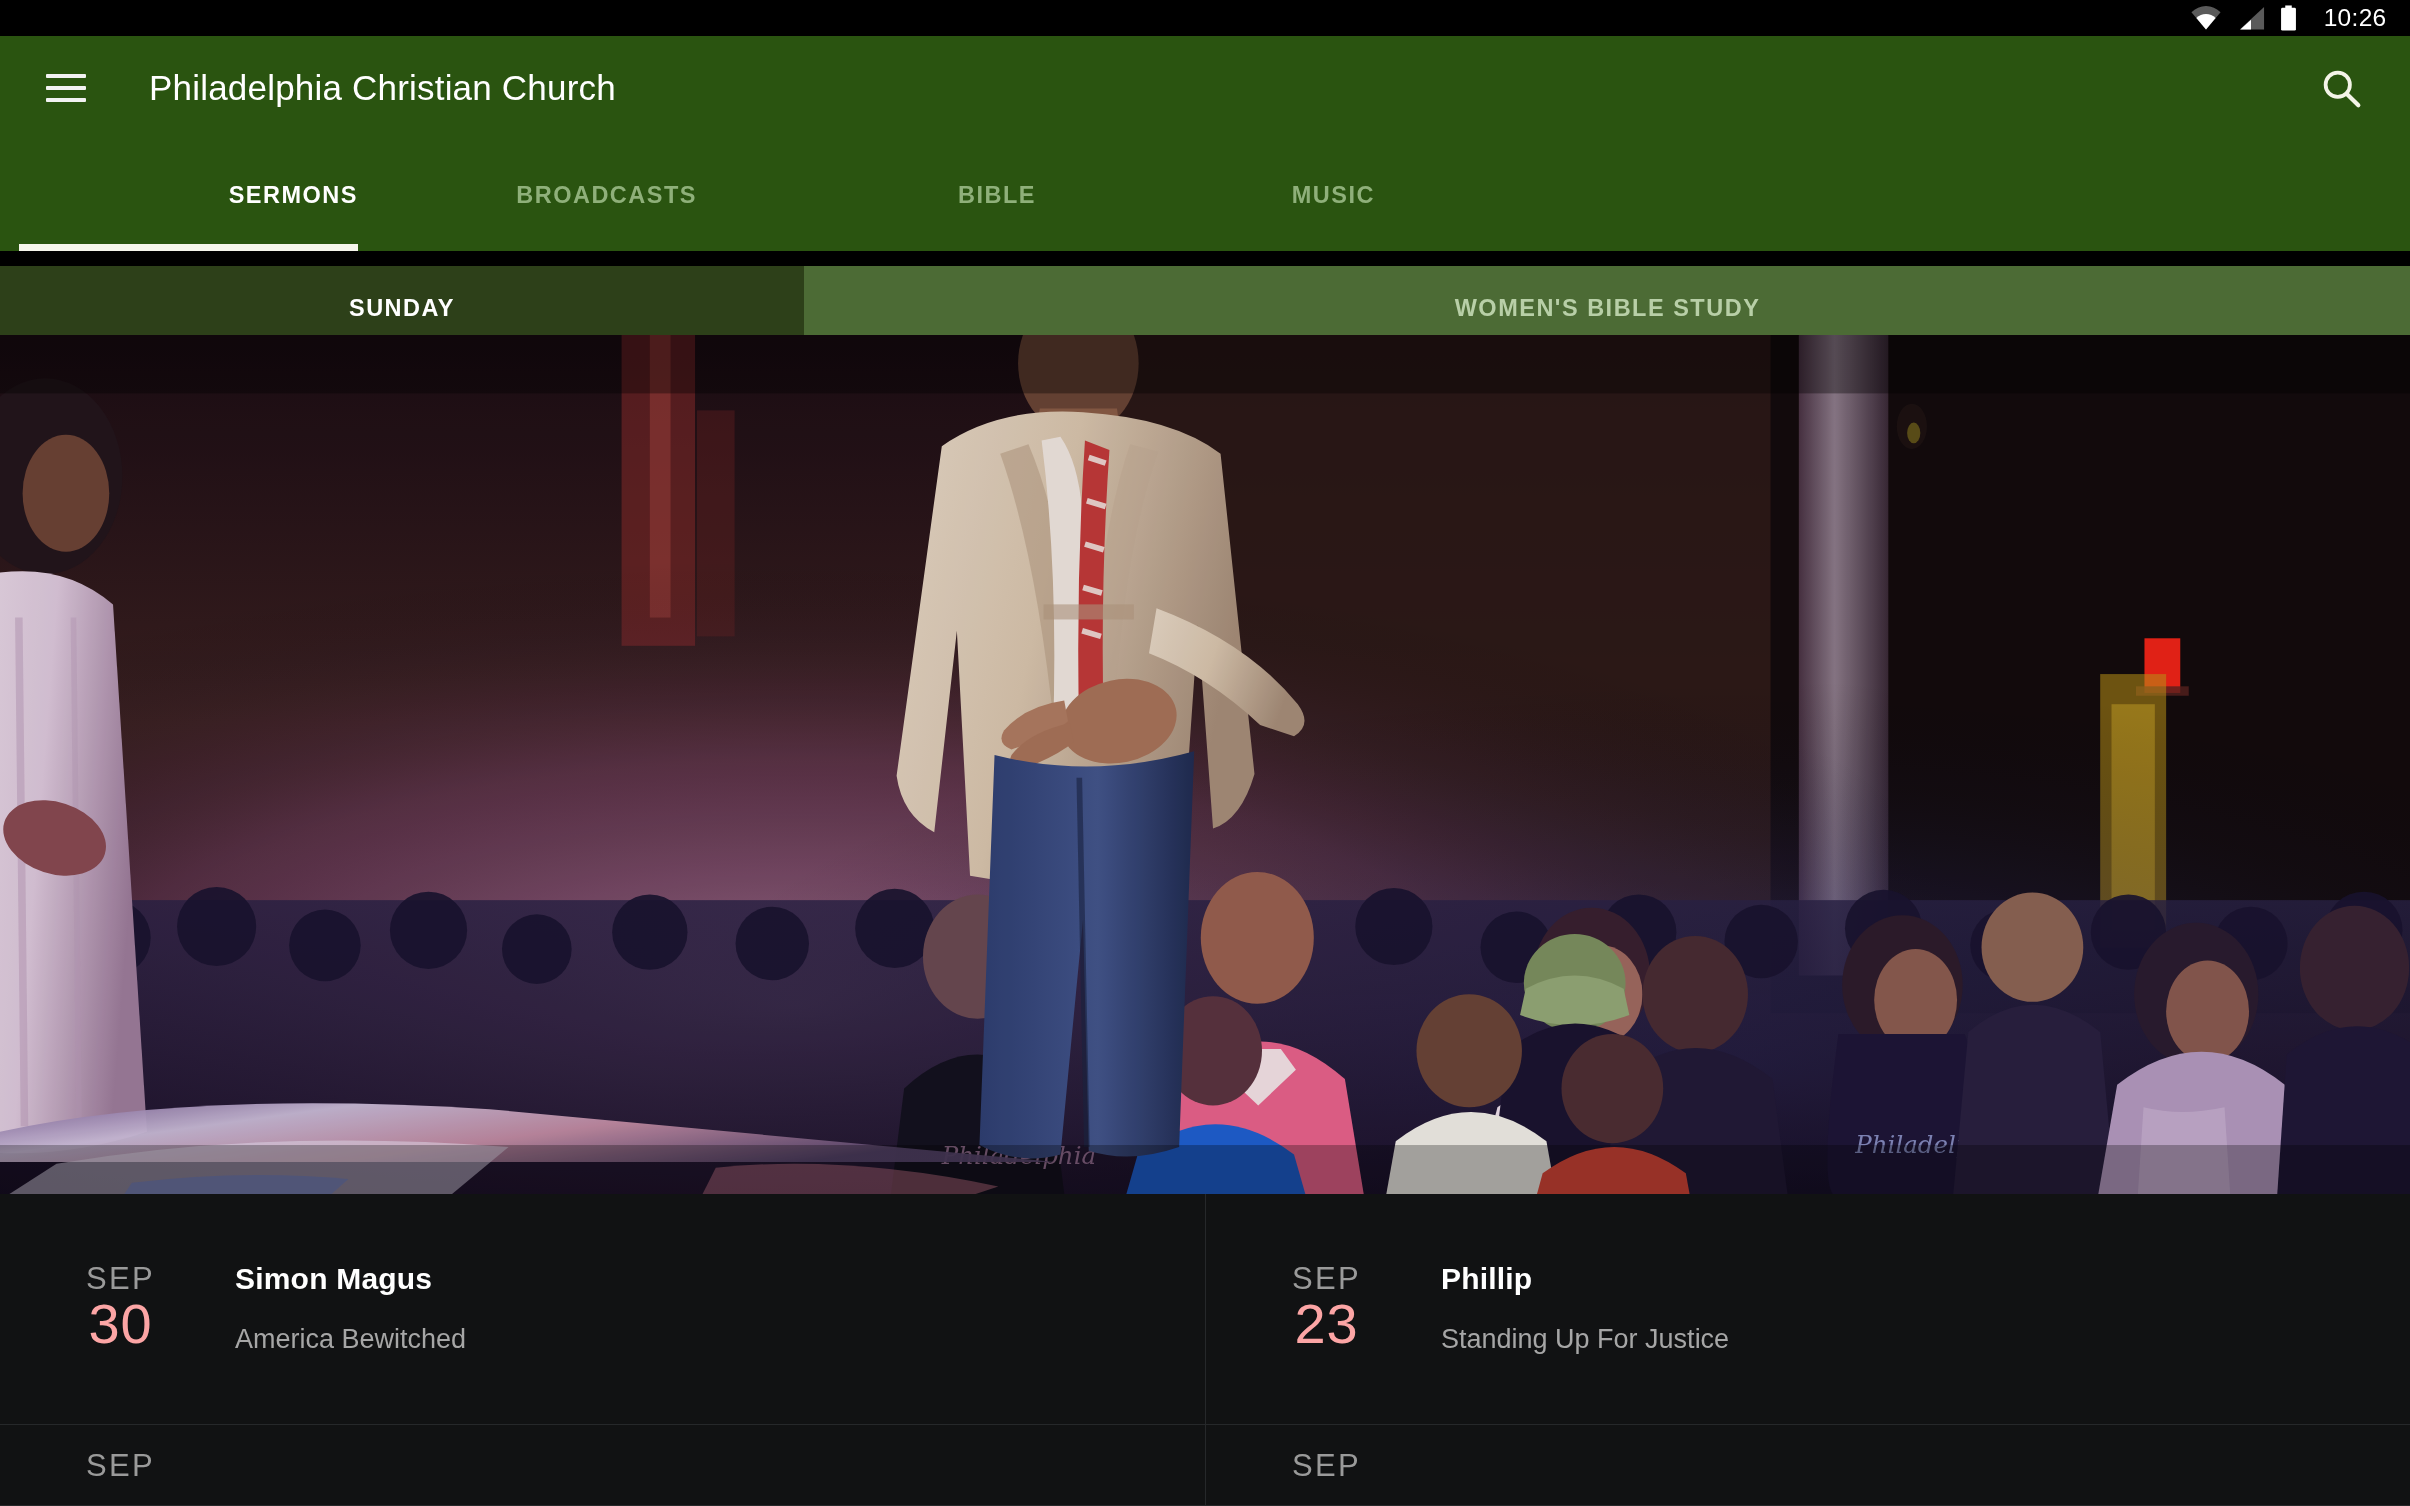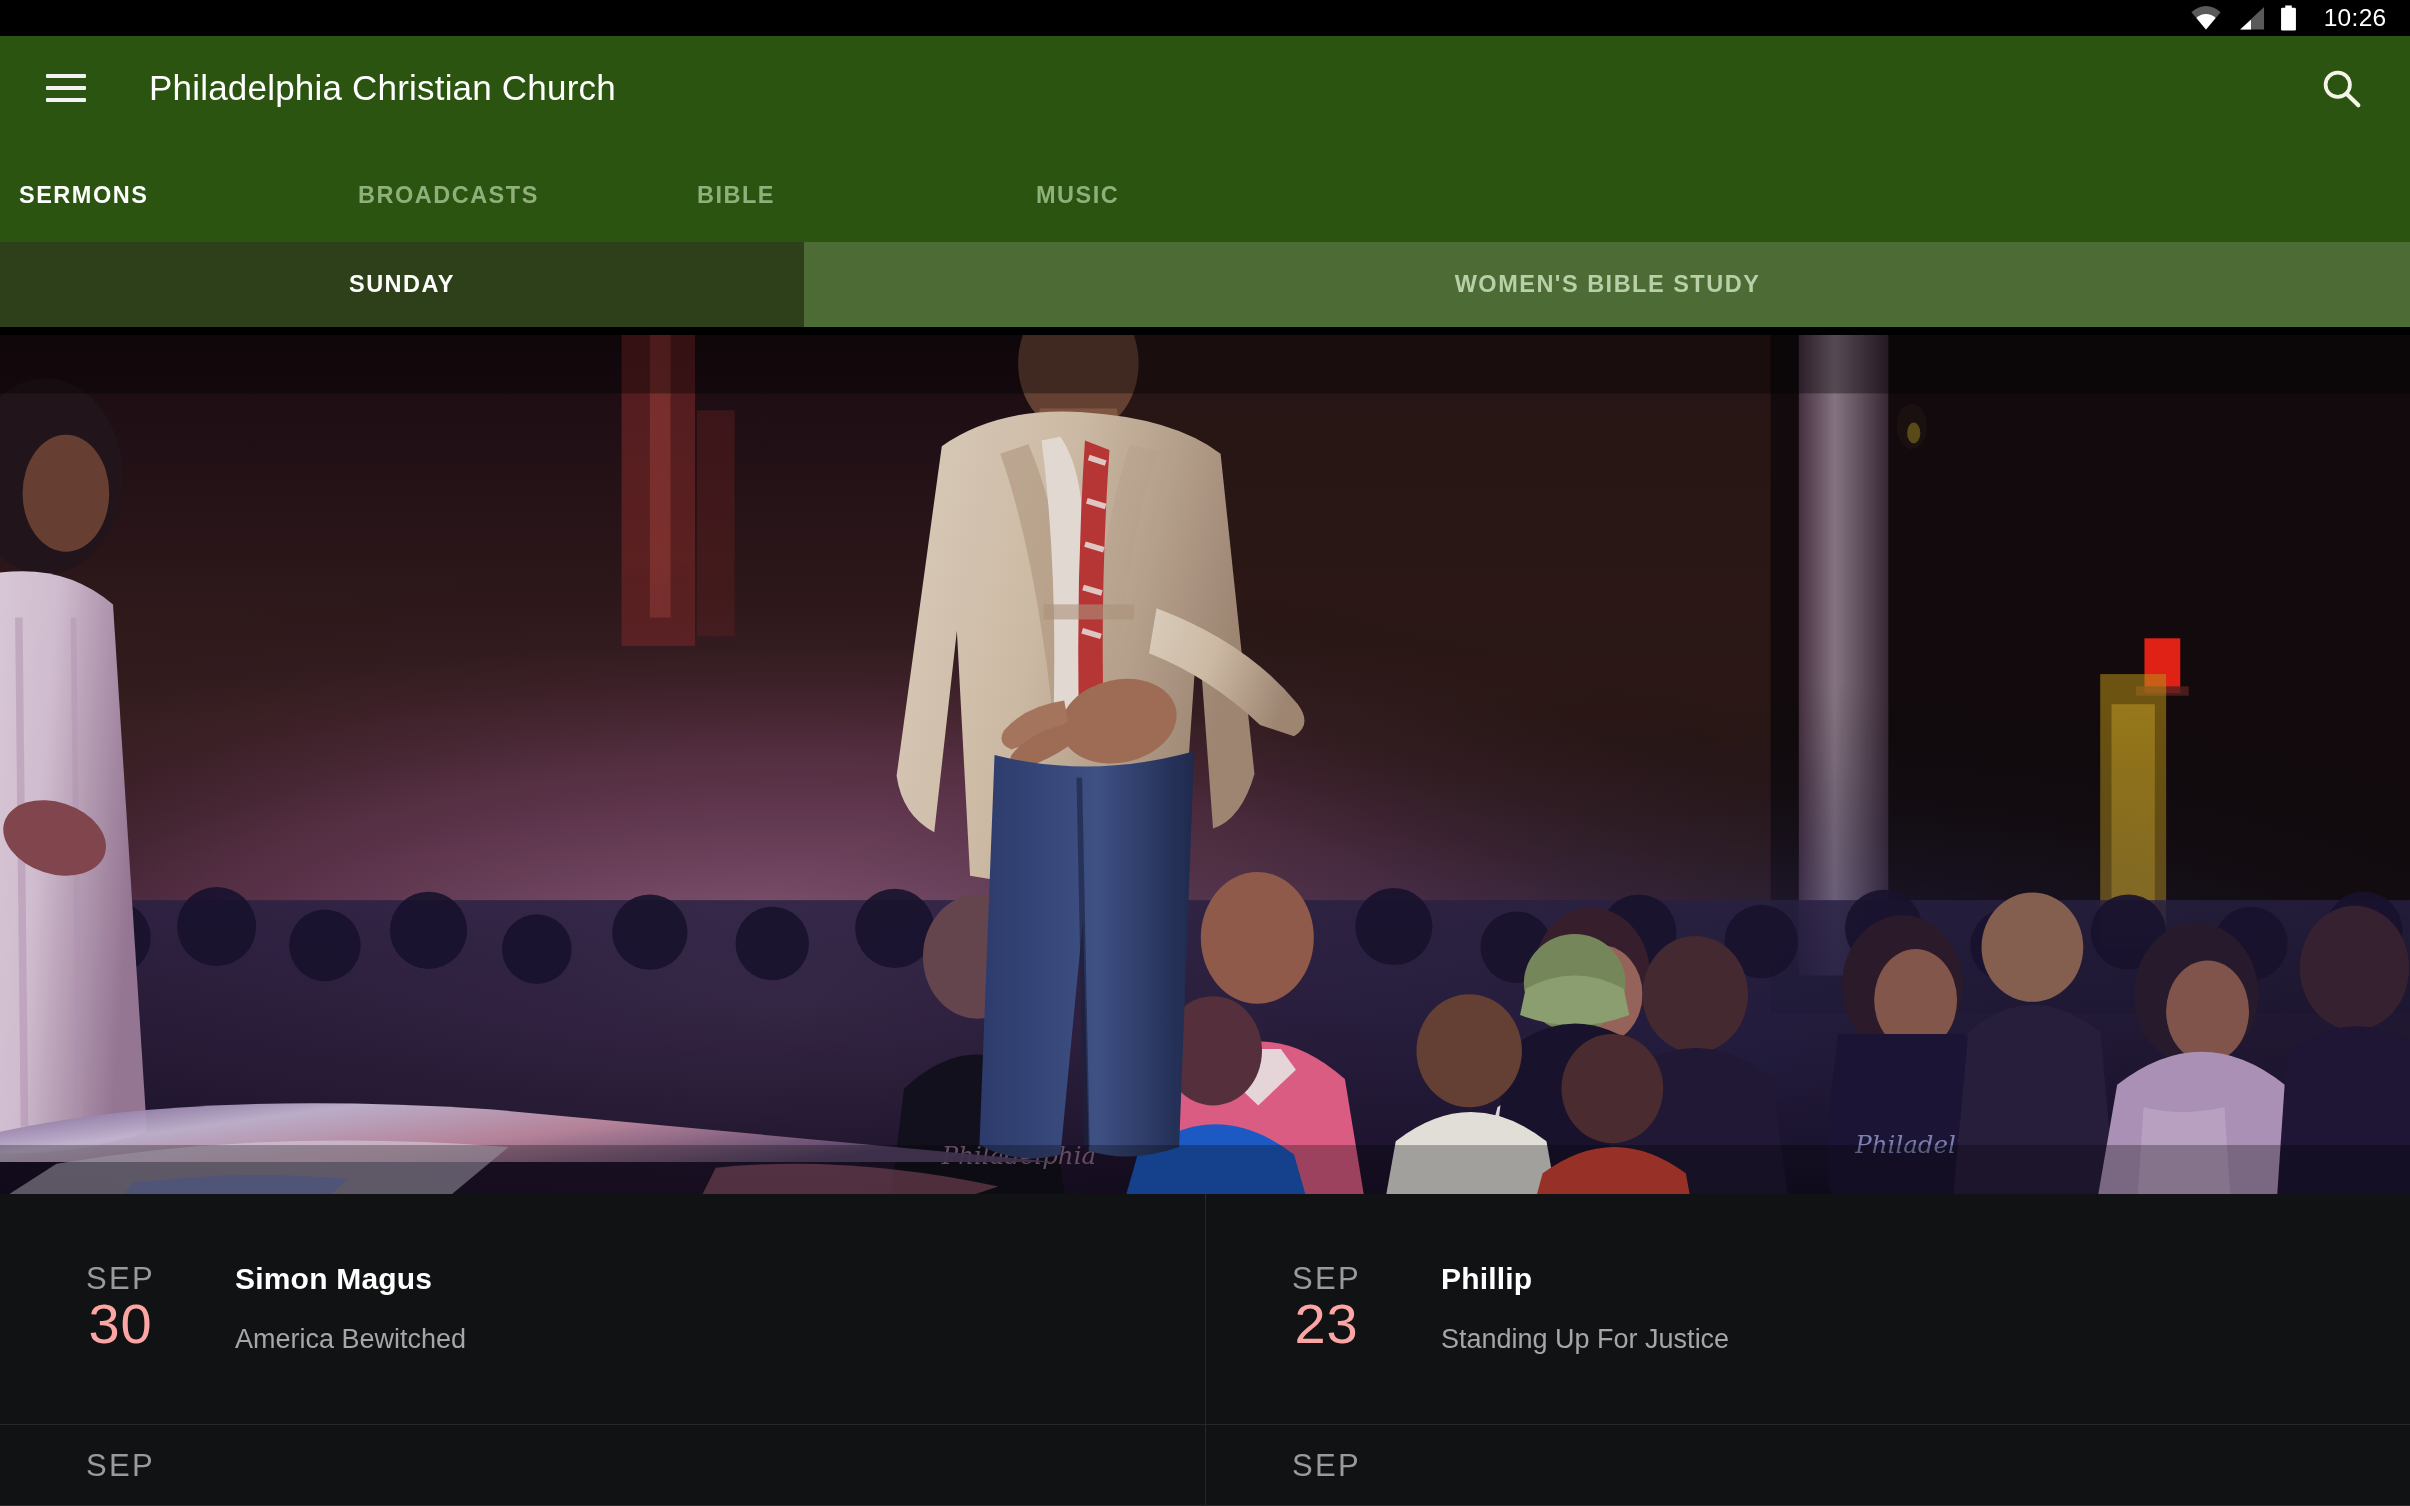--- a/index.html
+++ b/index.html
@@ -64,40 +64,40 @@
   
   .tabs{
     position:absolute; top:104px; left:0;
     width:2411px; height:111px;
     display:flex; align-items:flex-start;
   }
   .tab{
     flex:0 0 339px;
     height:111px;
     position:relative;
-    display:flex; align-items:center; justify-content:flex-start;
+    display:flex; align-items:center; justify-content:flex-end;
     cursor:pointer;
   }
   .tab span{
     font-size:23.5px;
     letter-spacing:1.5px;
     font-weight:bold;
     color:#8fb07a;
   }
   .tab.active span{ color:#ffffff; }
   .tab.active::after{
     content:"";
     position:absolute; left:0; right:0; bottom:0;
     height:6.6px; background:#f6f6ec;
   }
   .tabs-spacer{ flex:0 0 19px; }
 
   
   .subtabs{
-    position:absolute; top:242px; left:0;
+    position:absolute; top:266px; left:0;
     width:2411px; height:85px;
     display:flex;
   }
   .subtab{
     height:85px;
     display:flex; align-items:center; justify-content:center;
     cursor:pointer;
   }
   .subtab span{
     font-size:23.5px;

